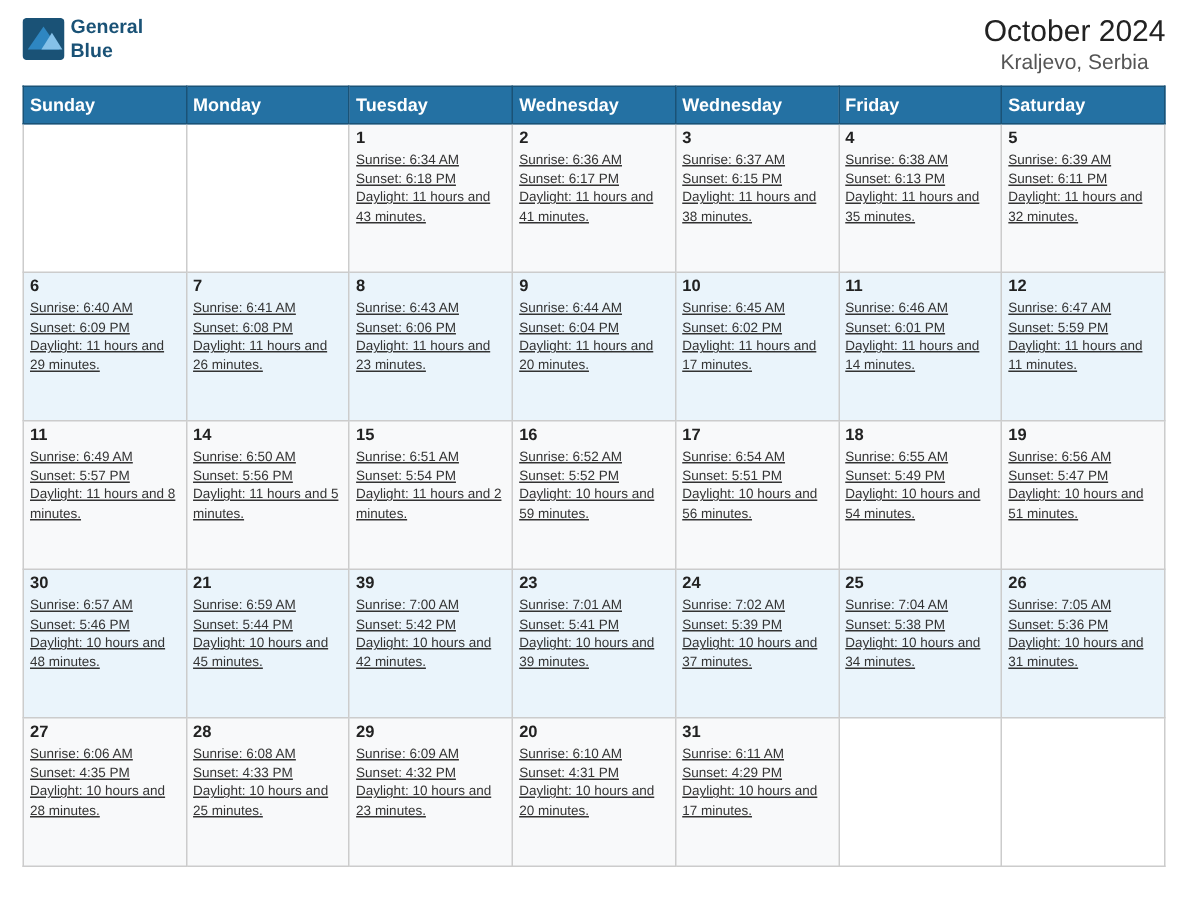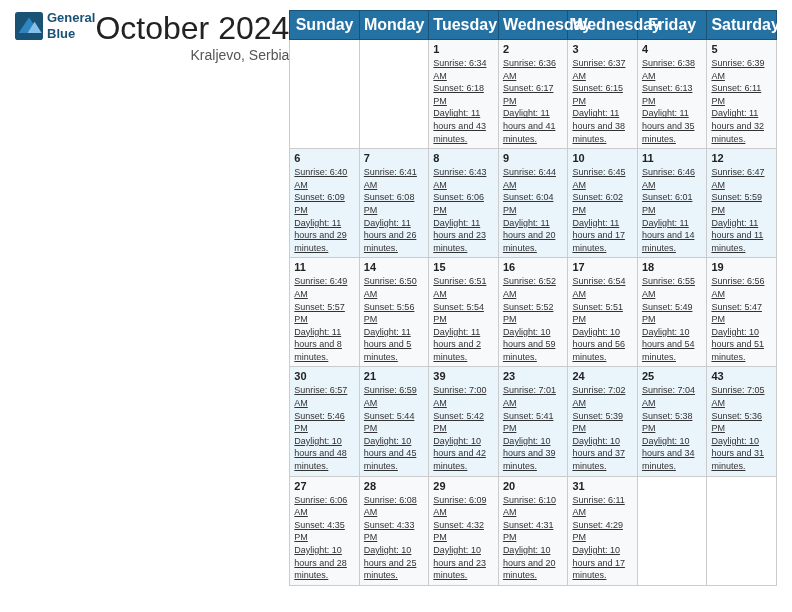--- a/index.html
+++ b/index.html
@@ -8,20 +8,21 @@
       background: #fff;
       width: 792px;
       height: 612px;
       overflow: hidden;
     }
     .page {
       width: 792px;
       height: 588px;
       padding: 10px 15px;
       display: flex;
+      flex-direction: column;
     }
     .header {
       display: flex;
       justify-content: space-between;
       align-items: flex-start;
       margin-bottom: 8px;
     }
     .logo {
       display: flex;
       align-items: center;
@@ -34,42 +35,43 @@
       line-height: 1.2;
     }
     .logo-icon {
       width: 28px;
       height: 28px;
     }
     .title-block {
       text-align: right;
     }
     .main-title {
-      font-size: 32px;
+      font-size: 20px;
       font-weight: 300;
       color: #222;
     }
     .subtitle {
       font-size: 14px;
       color: #555;
+      text-align: center;
     }
     .calendar {
       flex: 1;
       border: 1px solid #ccc;
       border-collapse: collapse;
       width: 100%;
       table-layout: fixed;
     }
     .calendar thead tr th {
       background: #2471a3;
       color: #fff;
-      font-size: 16px;
+      font-size: 12px;
       font-weight: bold;
       padding: 5px 4px;
-      text-align: center;
+      text-align: left;
       border: 1px solid #1a5276;
     }
     .calendar tbody tr td {
       border: 1px solid #ccc;
       vertical-align: top;
       padding: 3px 4px;
       font-size: 9.5px;
       color: #333;
       height: 88px;
       background: #fff;
@@ -235,21 +237,21 @@
           </td>
           <td>
             <span class="day-number">24</span>
             <div class="day-info">Sunrise: 7:02 AM<br>Sunset: 5:39 PM<br>Daylight: 10 hours and 37 minutes.</div>
           </td>
           <td>
             <span class="day-number">25</span>
             <div class="day-info">Sunrise: 7:04 AM<br>Sunset: 5:38 PM<br>Daylight: 10 hours and 34 minutes.</div>
           </td>
           <td>
-            <span class="day-number">43</span>
+            <span class="day-number">26</span>
             <div class="day-info">Sunrise: 7:05 AM<br>Sunset: 5:36 PM<br>Daylight: 10 hours and 31 minutes.</div>
           </td>
         </tr>
         <tr>
           <td>
             <span class="day-number">27</span>
             <div class="day-info">Sunrise: 6:06 AM<br>Sunset: 4:35 PM<br>Daylight: 10 hours and 28 minutes.</div>
           </td>
           <td>
             <span class="day-number">28</span>

